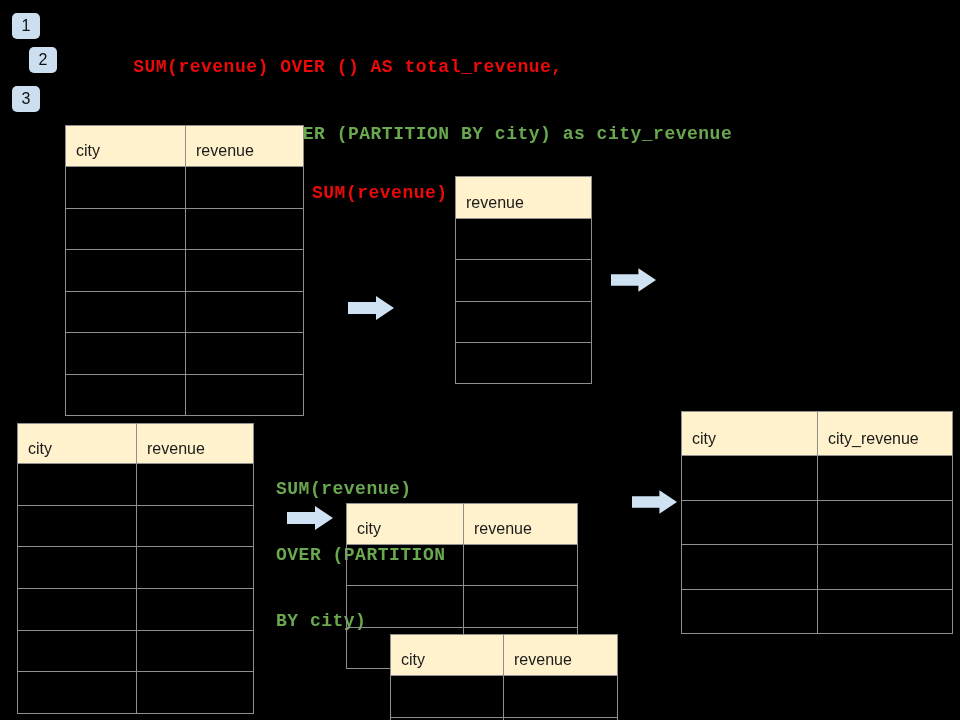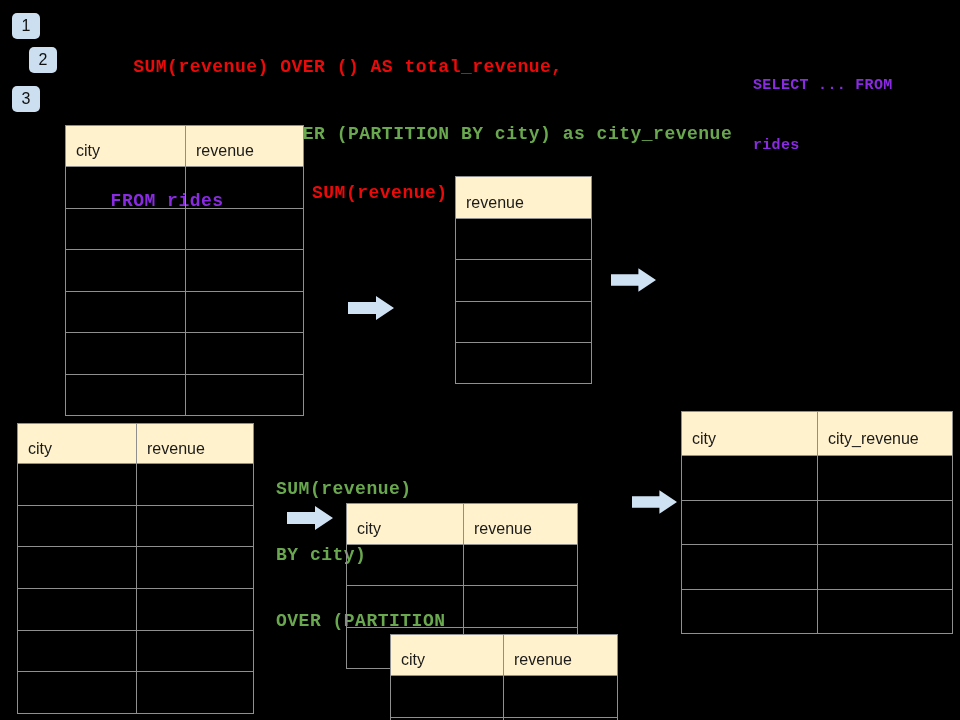--- a/index.html
+++ b/index.html
@@ -38,36 +38,31 @@
 
 <div id="stage">
 
   <div class="badge" style="left:12px; top:13px;">1</div>
   <div class="badge" style="left:29px; top:47px;">2</div>
   <div class="badge" style="left:12px; top:86px;">3</div>
 
   <div class="code" style="left:88px; top:11px;">
     <div class="c-red">    SUM(revenue) OVER () AS total_revenue,</div>
     <div class="c-green">    SUM(revenue) OVER (PARTITION BY city) as city_revenue</div>
-    <div class="c-purple">  FROM rides</div>
   </div>
 
-  <div class="code code-small" style="left:753px; top:36px;">
-    <div class="c-purple">SELECT ... FROM</div>
-    <div class="c-purple">rides</div>
-  </div>
 
   <div class="code" style="left:312px; top:138px; line-height:22px;">
     <div class="c-red">SUM(revenue)</div>
   </div>
 
   <div class="code" style="left:276px; top:434px; line-height:22px;">
     <div class="c-green">SUM(revenue)</div>
+    <div class="c-green">OVER (PARTITION</div>
     <div class="c-green">BY city)</div>
-    <div class="c-green">OVER (PARTITION</div>
   </div>
 
   <div class="tbl-wrap" style="left:65px;  top:125px;">
       <table>
         <colgroup>
           <col style="width:120px">
           <col style="width:118px">
         </colgroup>
         <thead>
           <tr style="height:41px">

